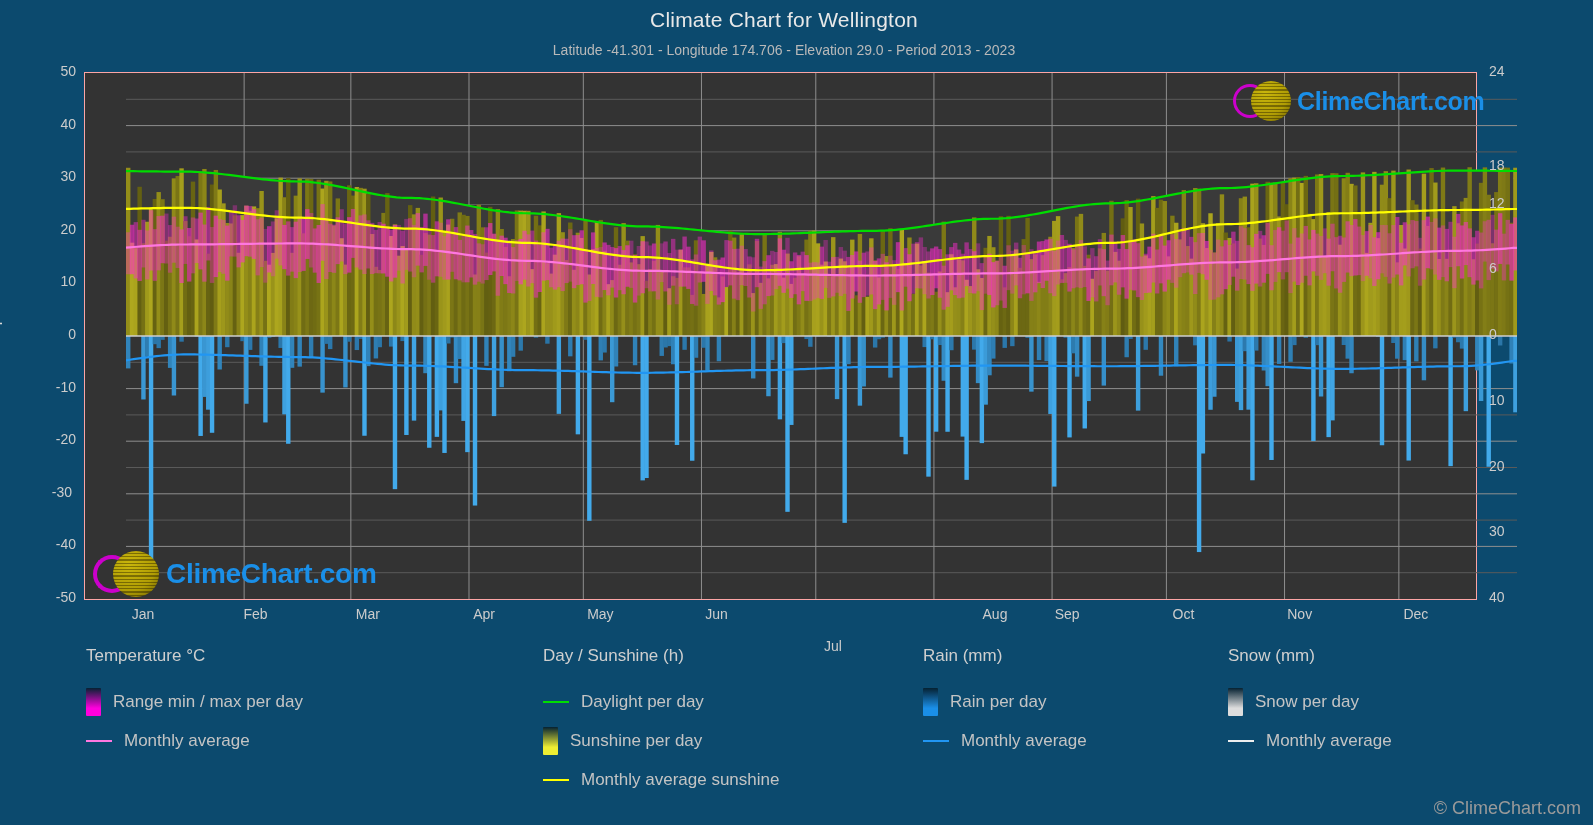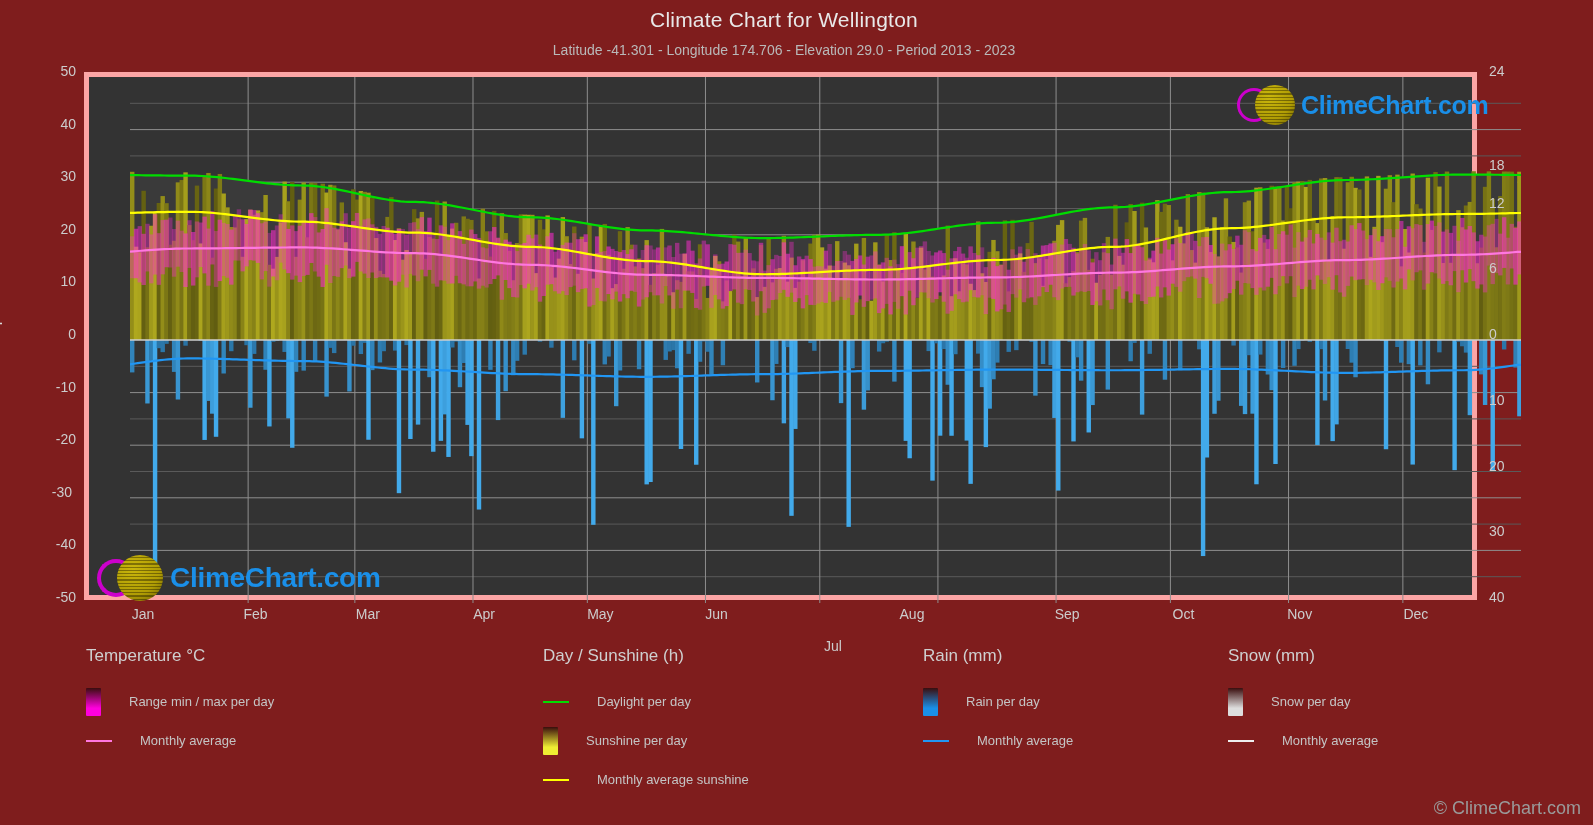--- a/index.html
+++ b/index.html
@@ -3,39 +3,39 @@
 <meta charset="utf-8">
 <style>
   * { box-sizing: border-box; }
   html, body {
     margin: 0; padding: 0;
     background: #333333;
     width: 1593px; height: 825px;
     overflow: hidden;
     font-family: "Liberation Sans", sans-serif;
   }
-  #root { position: relative; width: 1593px; height: 825px; background: #7f1d1d; }
+  #root { position: relative; width: 1593px; height: 825px; background: #0c4a6e; }
 
   
   .chart-title {
     position: absolute; left: 0; top: 8px; width: 1568px;
     text-align: center; color: #e8e8e8;
     font-size: 21px; letter-spacing: .2px;
   }
   .chart-subtitle {
     position: absolute; left: 0; top: 42px; width: 1568px;
     text-align: center; color: #b9b9b9; font-size: 14px;
   }
 
   
   #plot {
     position: absolute; left: 84px; top: 72px;
     width: 1393px; height: 528px;
     background: #333333;
-    border: 5px solid #fca5a5;
+    border: 1px solid #fca5a5;
     padding-left: 41px;
   }
   #plot svg { display: block; }
 
   
   .axis-title {
     position: absolute; color: #d8d8d8; font-size: 17px;
     transform-origin: 50% 50%;
     white-space: nowrap;
   }
@@ -48,21 +48,21 @@
   }
   .tick.left  { text-align: right; width: 48px; }
   .tick.right { text-align: left;  width: 48px; }
   .tick.month { text-align: center; width: 90px; }
 
   
   #legend { position: absolute; left: 0; top: 646px; width: 1593px; height: 179px; }
   .legend-col { position: absolute; top: 0; }
   .legend-head { color: #cfcfcf; font-size: 17px; margin-bottom: 14px; height: 22px; }
   .legend-row { display: flex; align-items: center; height: 39px; }
-  .legend-label { color: #c4c4c4; font-size: 13px; margin-left: 28px; }
+  .legend-label { color: #c4c4c4; font-size: 17px; margin-left: 12px; }
   .sw-box  { width: 15px; height: 28px; border-radius: 1px; flex: 0 0 auto; }
   .sw-line { width: 26px; height: 0; border-top: 2px solid #888; flex: 0 0 auto; margin: 0 0 0 0; }
   .sw-wrap { width: 26px; display:flex; justify-content:center; flex:0 0 auto;}
 
   
   .logo { position: absolute; display: flex; align-items: center; }
   .logo .ring {
     border-radius: 50%;
     border-style: solid;
     border-color: #cc00cc;
@@ -1130,21 +1130,21 @@
       <div class="tick right" style="left: 1489px; top: 589px;">40</div>
     </div>
   <div id="ticks-months">
       <div class="tick month" style="left: 98.0699px; top: 606px;">Jan</div>
       <div class="tick month" style="left: 210.493px; top: 606px;">Feb</div>
       <div class="tick month" style="left: 322.916px; top: 606px;">Mar</div>
       <div class="tick month" style="left: 439.151px; top: 606px;">Apr</div>
       <div class="tick month" style="left: 555.385px; top: 606px;">May</div>
       <div class="tick month" style="left: 671.619px; top: 606px;">Jun</div>
       <div class="tick month" style="left: 787.853px; top: 606px; margin-top: 32px;">Jul</div>
-      <div class="tick month" style="left: 867px; top: 606px;">Aug</div>
+      <div class="tick month" style="left: 950px; top: 606px;">Aug</div>
       <div class="tick month" style="left: 1022.23px; top: 606px;">Sep</div>
       <div class="tick month" style="left: 1138.46px; top: 606px;">Oct</div>
       <div class="tick month" style="left: 1254.7px; top: 606px;">Nov</div>
       <div class="tick month" style="left: 1370.93px; top: 606px;">Dec</div>
     </div>
 
   <div id="legend">
     <div class="legend-col" style="left:86px;" id="lg-temperature">
         <div class="legend-head">Temperature °C</div>
         <div class="legend-row">

